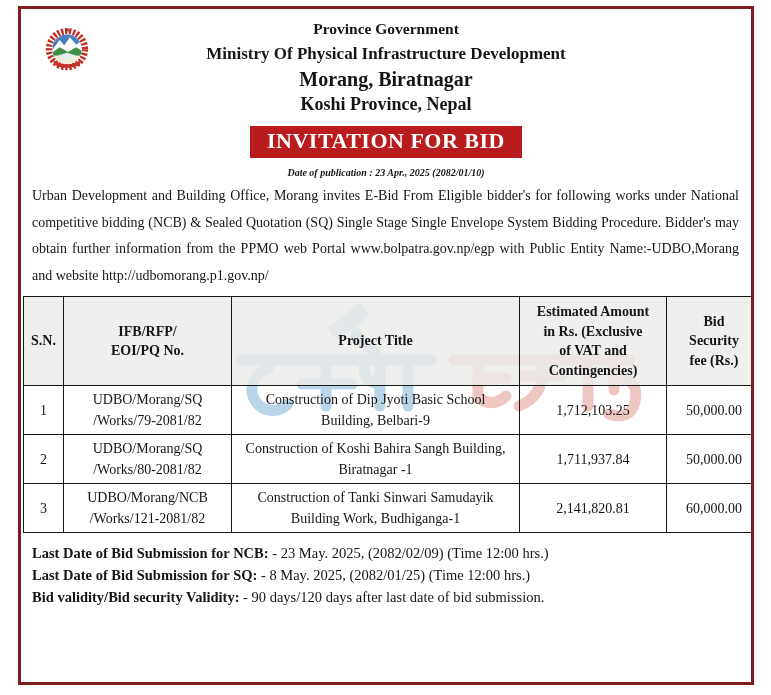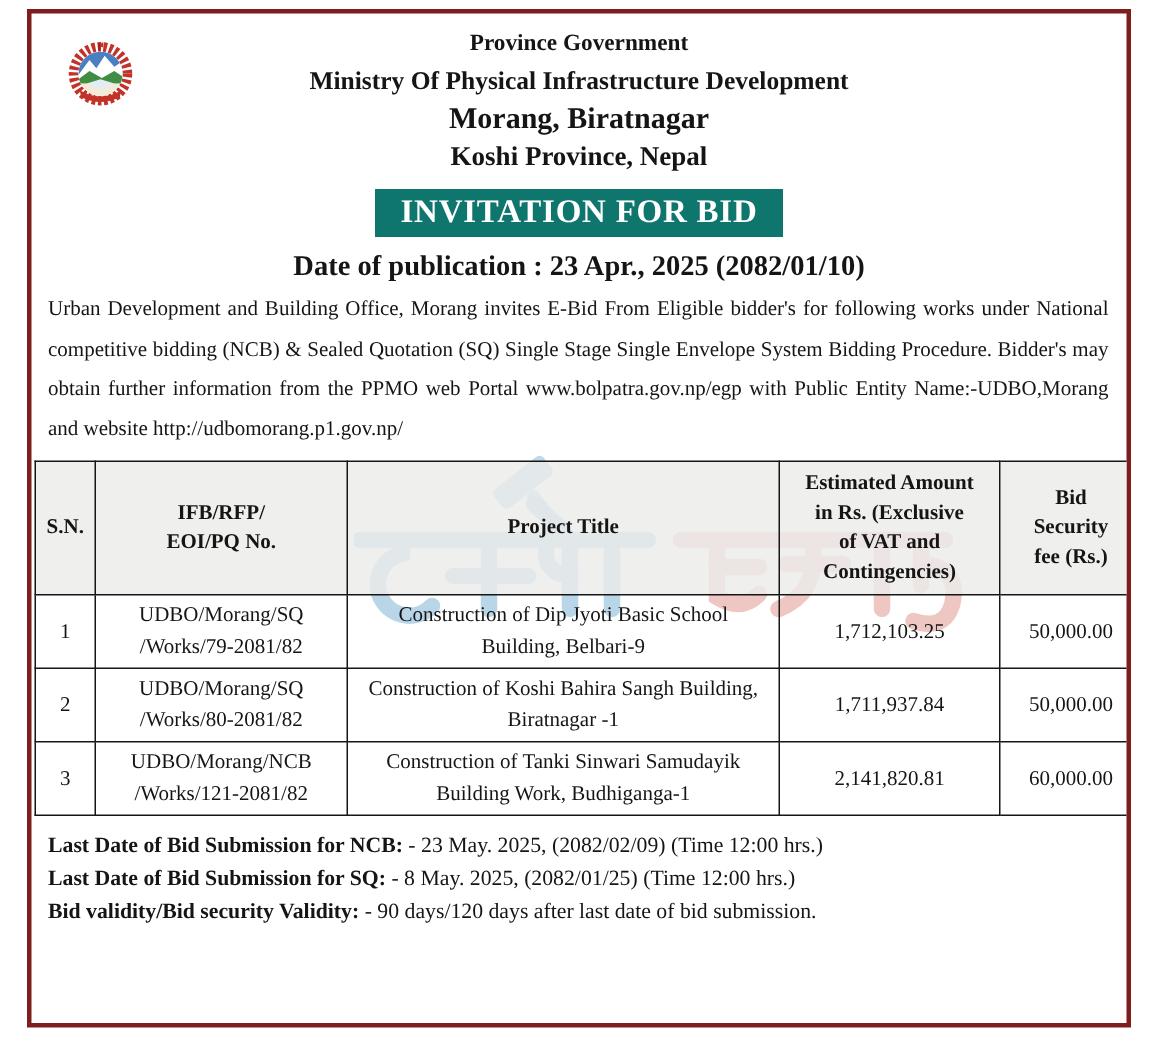--- a/index.html
+++ b/index.html
@@ -26,28 +26,28 @@
   }
   .doc-header { text-align: center; padding-top: 9px; position: relative; z-index: 2; }
   .h-province  { font-size: 15.5px; font-weight: bold; line-height: 22px; }
   .h-ministry  { font-size: 17px; font-weight: bold; line-height: 27px; }
   .h-office    { font-size: 23px;   font-weight: bold; line-height: 29px; }
   .h-district  { font-size: 20px; font-weight: bold; line-height: 25px; }
   .h-state     { font-size: 18px; font-weight: bold; line-height: 25px; }
   .banner {
     display: inline-block;
     margin-top: 9px;
-    background: #0f766e;
+    background: #b91c1c;
     color: #ffffff;
     font-size: 22px;
     font-weight: bold;
     letter-spacing: 0.5px;
     padding: 2px 17px 4px 17px;
   }
-  .pub-date { margin-top: 9px; font-size: 19px; font-weight: bold; }
+  .pub-date { margin-top: 9px; font-size: 10px; font-weight: bold; font-style: italic; }
   .intro {
     margin: 5px 12px 0 11px;
     font-size: 14px;
     line-height: 26.5px;
     text-align: justify;
     position: relative; z-index: 2;
   }
   table.bid-table {
     border-collapse: collapse;
     table-layout: fixed;

